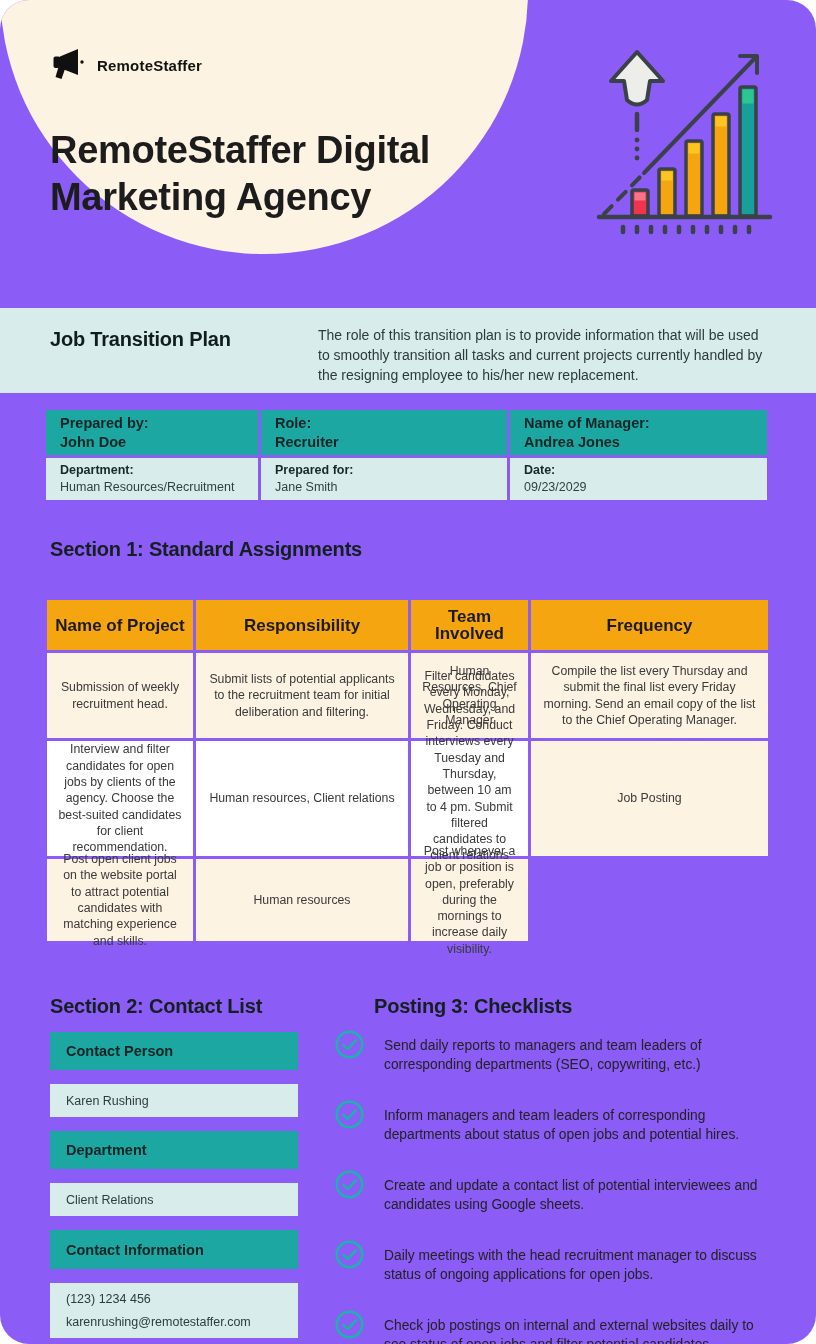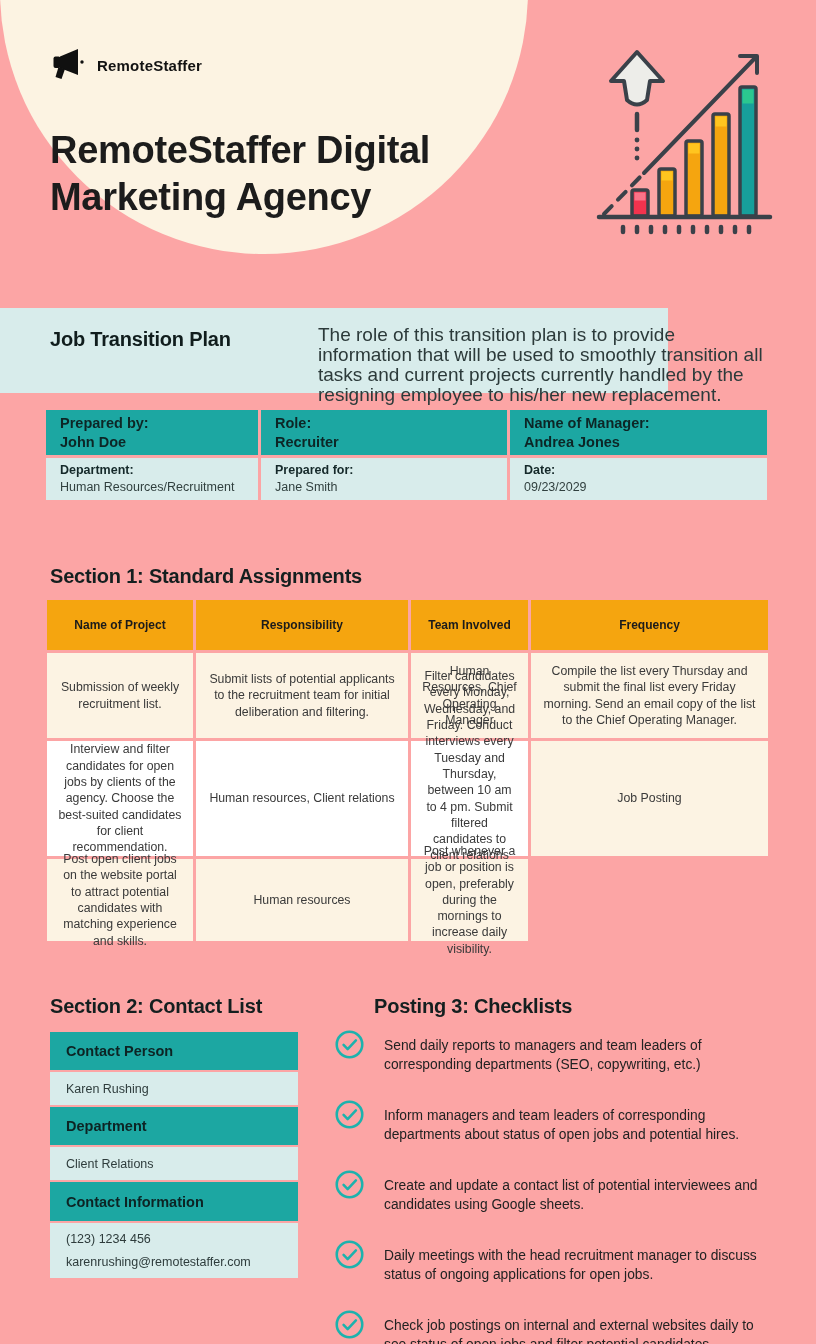--- a/index.html
+++ b/index.html
@@ -1,61 +1,61 @@
 <!DOCTYPE html>
 <html><head>
 <meta charset="utf-8">
 <style>
   html,body{margin:0;padding:0;background:#ffffff;}
-  .page{position:relative;width:816px;height:1344px;background:#fca5a5;overflow:hidden;
-        font-family:"Liberation Sans",sans-serif;color:#1b1b1b;}
+  .page{position:relative;width:816px;height:1344px;background:#8b5cf6;overflow:hidden;
+        font-family:"Liberation Sans",sans-serif;color:#1b1b1b;border-radius:29px;}
 
   .hero-circle{position:absolute;left:0px;top:-272px;width:528px;height:526px;
                border-radius:50%;background:#FCF3E2;}
 
   .brand{position:absolute;left:52px;top:46px;display:flex;align-items:center;gap:11px;}
   .brand-name{font-size:15px;font-weight:bold;color:#121212;letter-spacing:.2px;}
 
   .title{position:absolute;left:50px;top:127px;margin:0;font-size:38px;line-height:47px;
          font-weight:bold;color:#1c1c1c;letter-spacing:-0.3px;}
   .title span{display:block;}
 
   .illustration{position:absolute;left:596px;top:34px;}
 
-  .intro-band{position:absolute;left:0;top:308px;width:668px;height:85px;background:#D8ECEB;}
+  .intro-band{position:absolute;left:0;top:308px;width:816px;height:85px;background:#D8ECEB;}
   .intro-heading{position:absolute;left:50px;top:20px;margin:0;font-size:20px;font-weight:bold;
                  color:#101d1d;letter-spacing:-0.2px;}
   .intro-desc{position:absolute;left:318px;top:17px;width:452px;margin:0;
-              font-size:19px;line-height:20px;color:#2c3a3a;}
+              font-size:14px;line-height:20px;color:#2c3a3a;}
 
   .prepared{position:absolute;left:46px;top:410px;display:grid;
             grid-template-columns:212px 246px 257px;grid-template-rows:45px 42px;gap:3px;}
   .p-cell{box-sizing:border-box;padding:4px 14px;display:flex;flex-direction:column;justify-content:center;}
   .p-teal{background:#1CA7A2;justify-content:center;}
   .p-teal .p-lbl,.p-teal .p-val{font-size:14.5px;font-weight:bold;color:#0d2626;line-height:19px;}
   .p-light{background:#D8ECEB;}
   .p-light .p-lbl{font-size:12.5px;font-weight:bold;color:#15292a;line-height:17px;}
   .p-light .p-val{font-size:12.5px;color:#31403f;line-height:17px;}
 
   .sec-heading{position:absolute;margin:0;font-size:20px;font-weight:bold;color:#141f1f;
                letter-spacing:-0.2px;}
 
   .s1-table{position:absolute;left:47px;top:600px;display:grid;
             grid-template-columns:146px 212px 117px 237px;
             grid-template-rows:50px 85px 115px 82px;gap:3px;}
   .s1-h{background:#F5A50F;display:flex;align-items:center;justify-content:center;
-        font-size:12px;font-weight:bold;color:#1b1b1b;text-align:center;line-height:17px;
+        font-size:17px;font-weight:bold;color:#1b1b1b;text-align:center;line-height:17px;
         box-sizing:border-box;padding:2px 8px;}
   .s1-c{display:flex;align-items:center;justify-content:center;text-align:center;
         font-size:12.3px;line-height:16.3px;color:#3a3a3a;box-sizing:border-box;padding:4px 10px;}
   .row-cream{background:#FCF3E3;}
   .row-white{background:#ffffff;}
 
   .s2-table{position:absolute;left:50px;top:1032px;width:248px;display:grid;
-            grid-template-rows:38px 33px 38px 33px 39px 55px;gap:2px;}
+            grid-template-rows:38px 33px 38px 33px 39px 55px;gap:14px;}
   .s2-h{background:#1CA7A2;display:flex;align-items:center;box-sizing:border-box;padding:0 16px;
         font-size:14.5px;font-weight:bold;color:#0d2424;}
   .s2-v{background:#D8ECEB;display:flex;flex-direction:column;justify-content:center;gap:9px;
         box-sizing:border-box;padding:0 16px;font-size:12.5px;color:#2e3c3c;}
 
   .s3-list{position:absolute;left:334px;top:1029px;width:444px;}
   .chk{display:flex;align-items:flex-start;gap:11px;margin-bottom:17px;}
   .chk-icon{flex:0 0 31px;width:31px;height:31px;}
   .chk p{margin:8px;font-size:13.8px;line-height:18.5px;color:#222222;}
 </style>
@@ -149,29 +149,29 @@
     <div class="p-cell p-light">
       <span class="p-lbl">Prepared for:</span>
       <span class="p-val">Jane Smith</span>
     </div>
     <div class="p-cell p-light">
       <span class="p-lbl">Date:</span>
       <span class="p-val">09/23/2029</span>
     </div>
   </div>
 
-  <h2 class="sec-heading" style="left:50px;top:565px;">Section 1: Standard Assignments</h2>
+  <h2 class="sec-heading" style="left:50px;top:538px;">Section 1: Standard Assignments</h2>
 
   <div class="s1-table">
     <div class="s1-h">Name of Project</div>
     <div class="s1-h">Responsibility</div>
     <div class="s1-h">Team Involved</div>
     <div class="s1-h">Frequency</div>
 
-    <div class="s1-c row-cream">Submission of weekly recruitment list.</div>
+    <div class="s1-c row-cream">Submission of weekly recruitment head.</div>
     <div class="s1-c row-cream">Submit lists of potential applicants to the recruitment team for initial deliberation and filtering.</div>
     <div class="s1-c row-cream">Human Resources, Chief Operating Manager</div>
     <div class="s1-c row-cream">Compile the list every Thursday and submit the final list every Friday morning. Send an email copy of the list to the Chief Operating Manager.</div>
 
     <div class="s1-c row-white">Interview and filter candidates for open jobs by clients of the agency. Choose the best-suited candidates for client recommendation.</div>
     <div class="s1-c row-white">Human resources, Client relations</div>
     <div class="s1-c row-white">Filter candidates every Monday, Wednesday, and Friday. Conduct interviews every Tuesday and Thursday, between 10 am to 4 pm. Submit filtered candidates to client relations every Friday afternoon for potential client briefing.</div>
 
     <div class="s1-c row-cream">Job Posting</div>
     <div class="s1-c row-cream">Post open client jobs on the website portal to attract potential candidates with matching experience and skills.</div>

